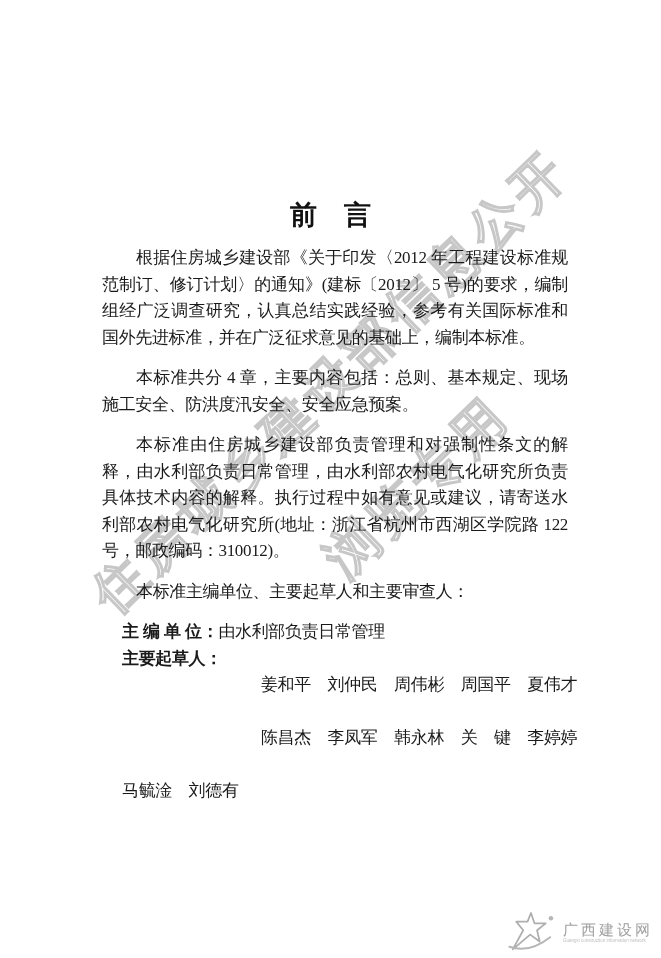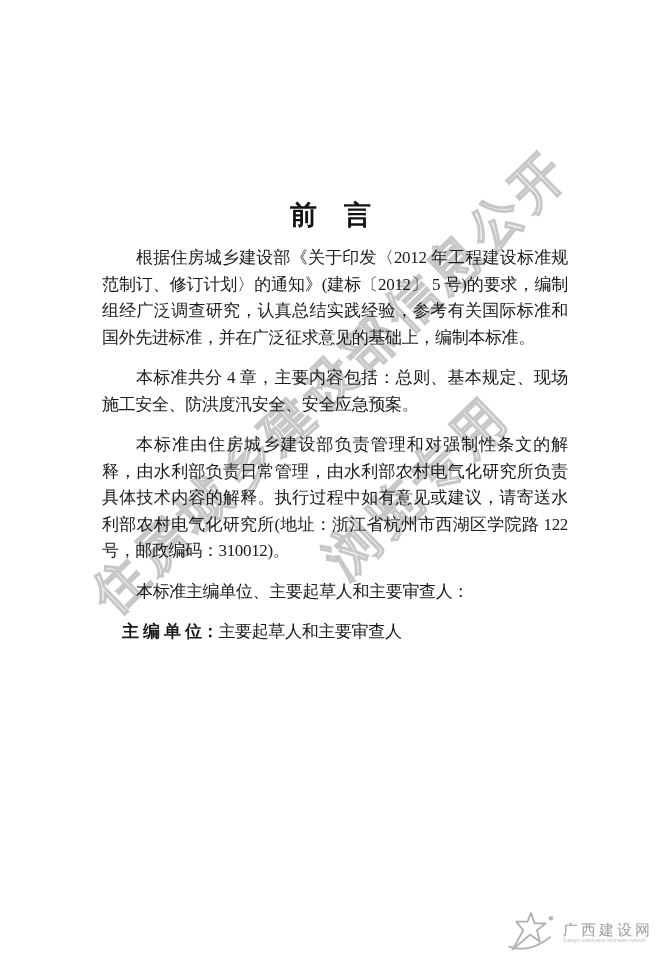--- a/index.html
+++ b/index.html
@@ -97,25 +97,33 @@
     <div class="doc-title">前　言</div>
 
     <div class="body-text">
       <p>根据住房城乡建设部《关于印发〈2012 年工程建设标准规范制订、修订计划〉的通知》(建标〔2012〕 5 号)的要求，编制组经广泛调查研究，认真总结实践经验，参考有关国际标准和国外先进标准，并在广泛征求意见的基础上，编制本标准。</p>
       <p>本标准共分 4 章，主要内容包括：总则、基本规定、现场施工安全、防洪度汛安全、安全应急预案。</p>
       <p>本标准由住房城乡建设部负责管理和对强制性条文的解释，由水利部负责日常管理，由水利部农村电气化研究所负责具体技术内容的解释。执行过程中如有意见或建议，请寄送水利部农村电气化研究所(地址：浙江省杭州市西湖区学院路 122 号，邮政编码：310012)。</p>
       <p>本标准主编单位、主要起草人和主要审查人：</p>
 
       <div class="editor-row">
         <span class="editor-label">主 编 单 位：</span>
-        <span class="editor-value">主要起草人和主要审查人</span>
+        <span class="editor-value">由水利部负责日常管理</span>
       </div>
 
+      <div class="editor-row">
+        <span class="editor-label">主要起草人：</span>
+        <span class="editor-value">
+          <span>姜和平　刘仲民　周伟彬　周国平　夏伟才</span><br>
+          <span>陈昌杰　李凤军　韩永林　关　键　李婷婷</span>
+        </span>
+      </div>
 
       <div class="editor-row">
+        <span class="editor-value">马毓淦　刘德有</span>
       </div>
     </div>
 
   </div>
 
   <div class="site-logo">
     <svg class="logo-mark" viewBox="0 0 60 50" xmlns="http://www.w3.org/2000/svg">
       <polygon points="30,3 34,15 47,15 37,23 40,36 29,28 9,45 21,23 13,13 26,13" fill="#ffffff" stroke="#aeaeae" stroke-width="2" stroke-linejoin="round"></polygon>
       <path d="M5,42 Q28,50 52,31" fill="none" stroke="#b6b6b6" stroke-width="2.2" stroke-linecap="round"></path>
       <circle cx="53" cy="9" r="2.6" fill="#b6b6b6"></circle>

